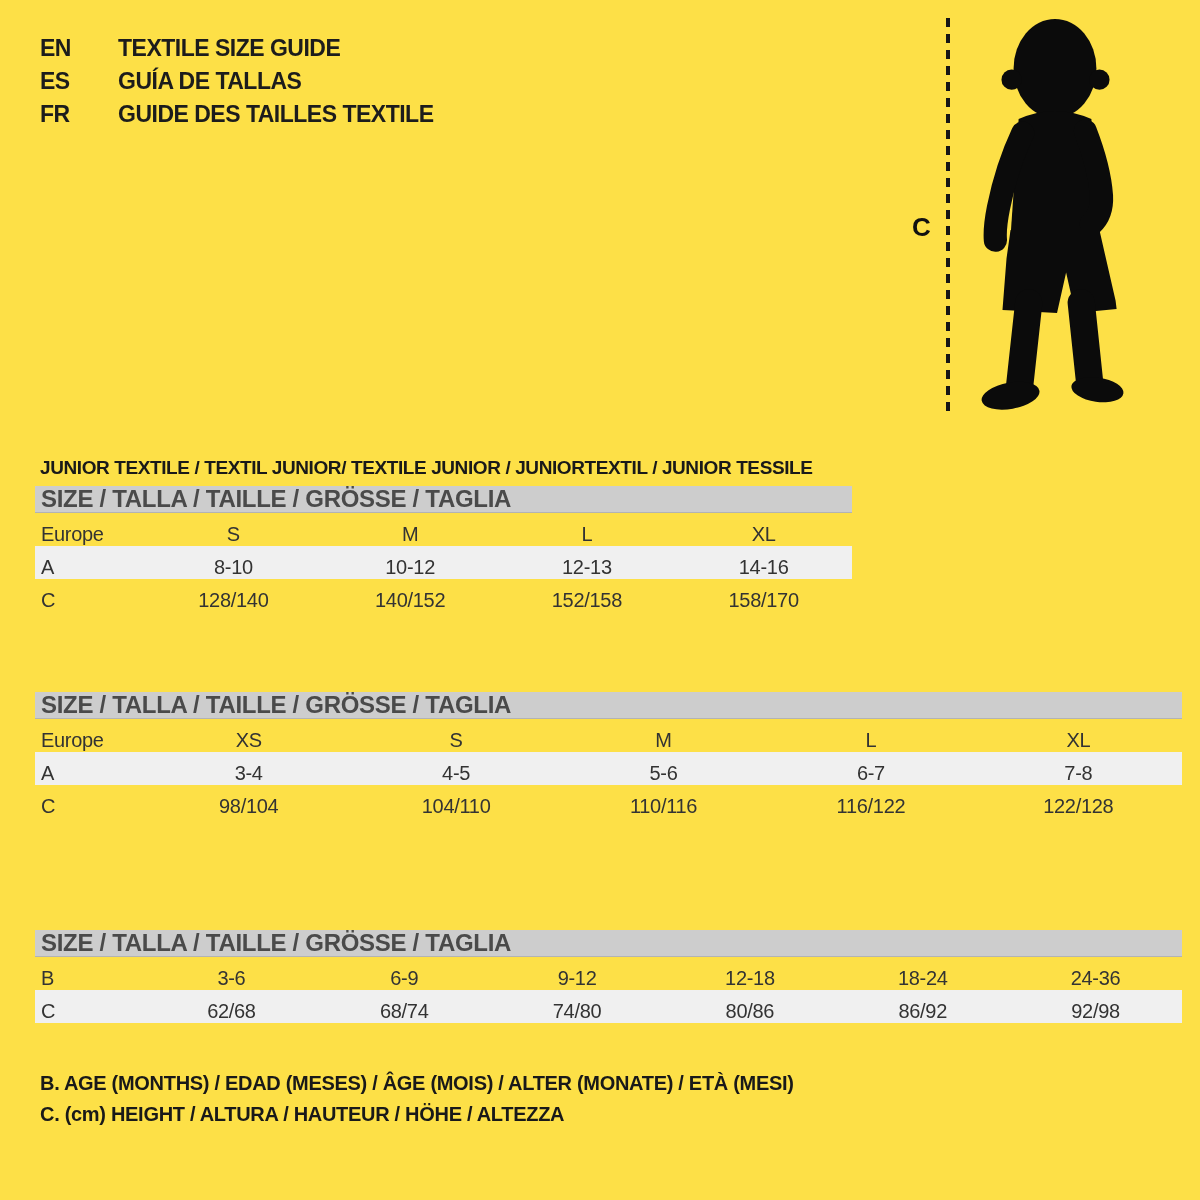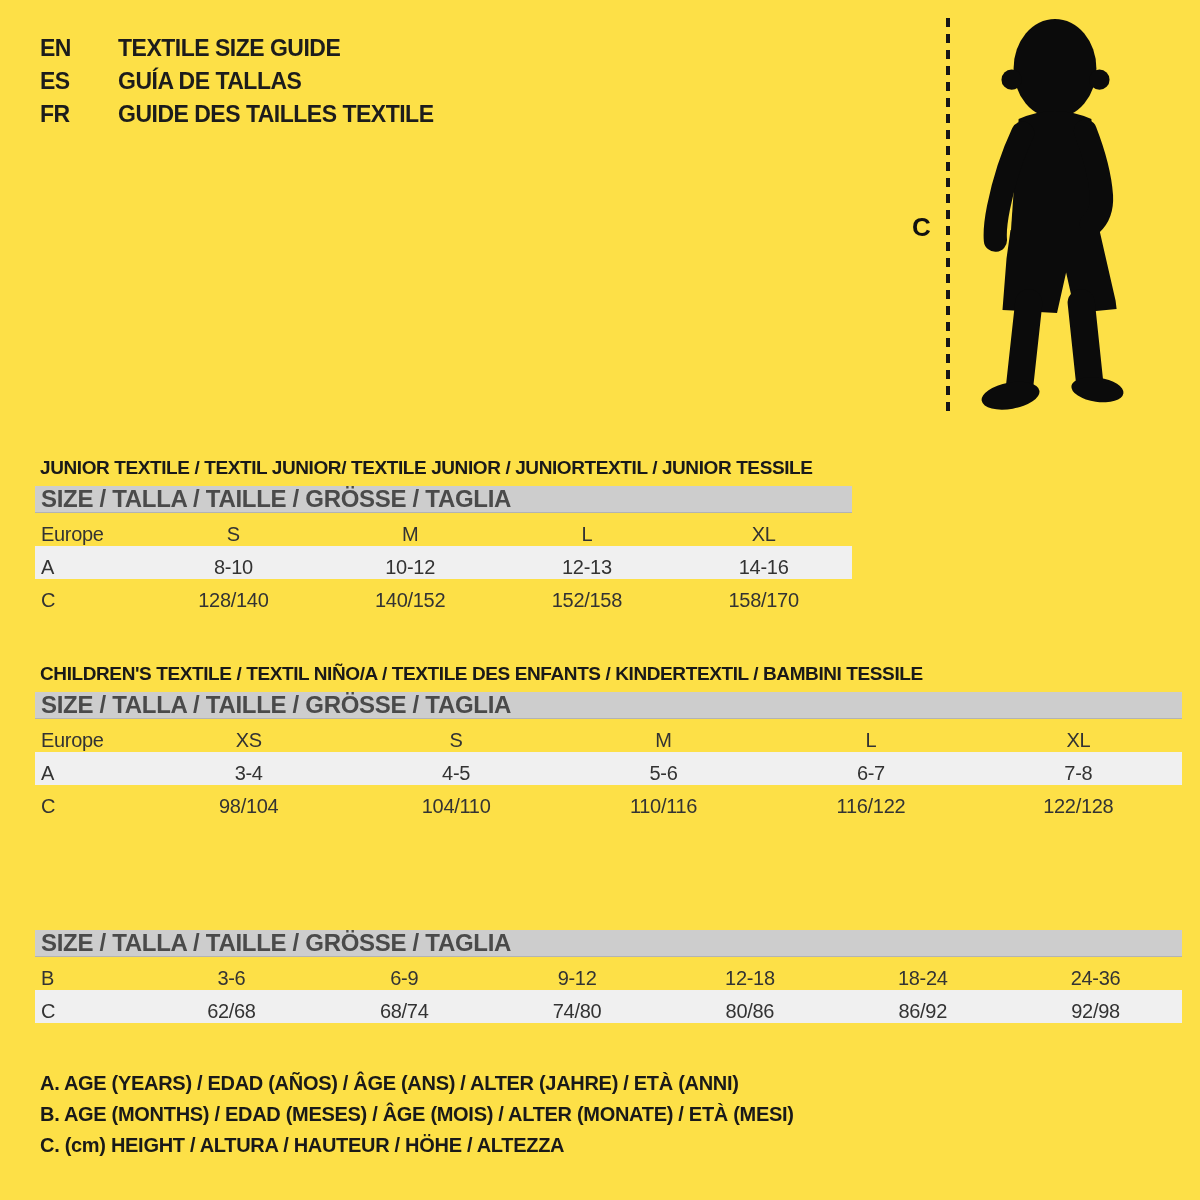--- a/index.html
+++ b/index.html
@@ -87,21 +87,20 @@
     </div>
     <div class="st-row">
       <div class="st-lbl">C</div>
       <div class="st-cell">128/140</div>
       <div class="st-cell">140/152</div>
       <div class="st-cell">152/158</div>
       <div class="st-cell">158/170</div>
     </div>
   </div>
 
-  <div class="section-title" style="left:40px;top:640px;">CHILDREN'S TEXTILE / TEXTIL NIÑO/A / TEXTILE DES ENFANTS / KINDERTEXTIL / BAMBINI TESSILE</div>
   <div class="size-table" style="left:35px;top:692px;width:1147px;">
     <div class="st-bar">SIZE / TALLA / TAILLE / GRÖSSE / TAGLIA</div>
     <div class="st-row">
       <div class="st-lbl">Europe</div>
       <div class="st-cell">XS</div>
       <div class="st-cell">S</div>
       <div class="st-cell">M</div>
       <div class="st-cell">L</div>
       <div class="st-cell">XL</div>
     </div>
@@ -139,18 +138,17 @@
       <div class="st-cell">62/68</div>
       <div class="st-cell">68/74</div>
       <div class="st-cell">74/80</div>
       <div class="st-cell">80/86</div>
       <div class="st-cell">86/92</div>
       <div class="st-cell">92/98</div>
     </div>
   </div>
 
   <div class="legend">
-    <div>A. AGE (YEARS) / EDAD (AÑOS) / ÂGE (ANS) / ALTER (JAHRE) / ETÀ (ANNI)</div>
     <div>B. AGE (MONTHS) / EDAD (MESES) / ÂGE (MOIS) / ALTER (MONATE) / ETÀ (MESI)</div>
     <div>C. (cm) HEIGHT / ALTURA / HAUTEUR / HÖHE / ALTEZZA</div>
   </div>
 
 </div>
 
 </body></html>

